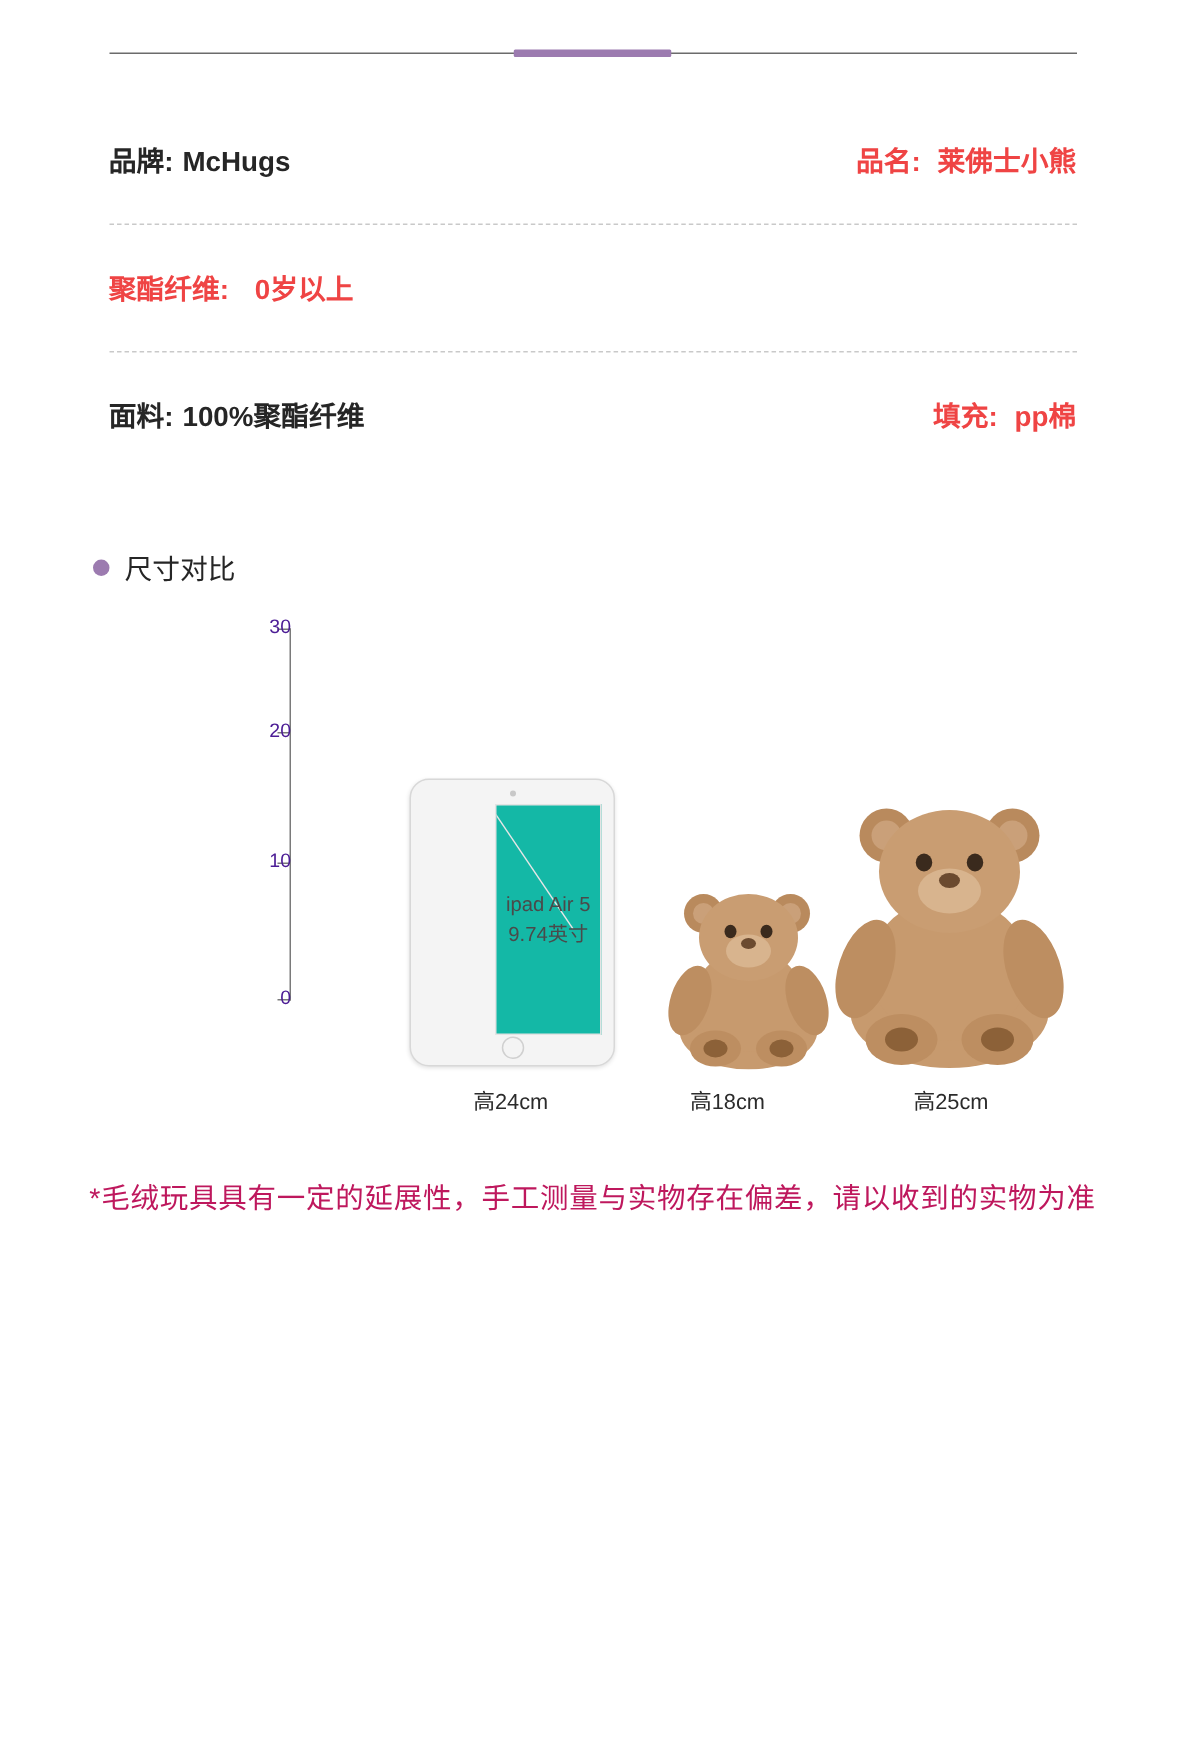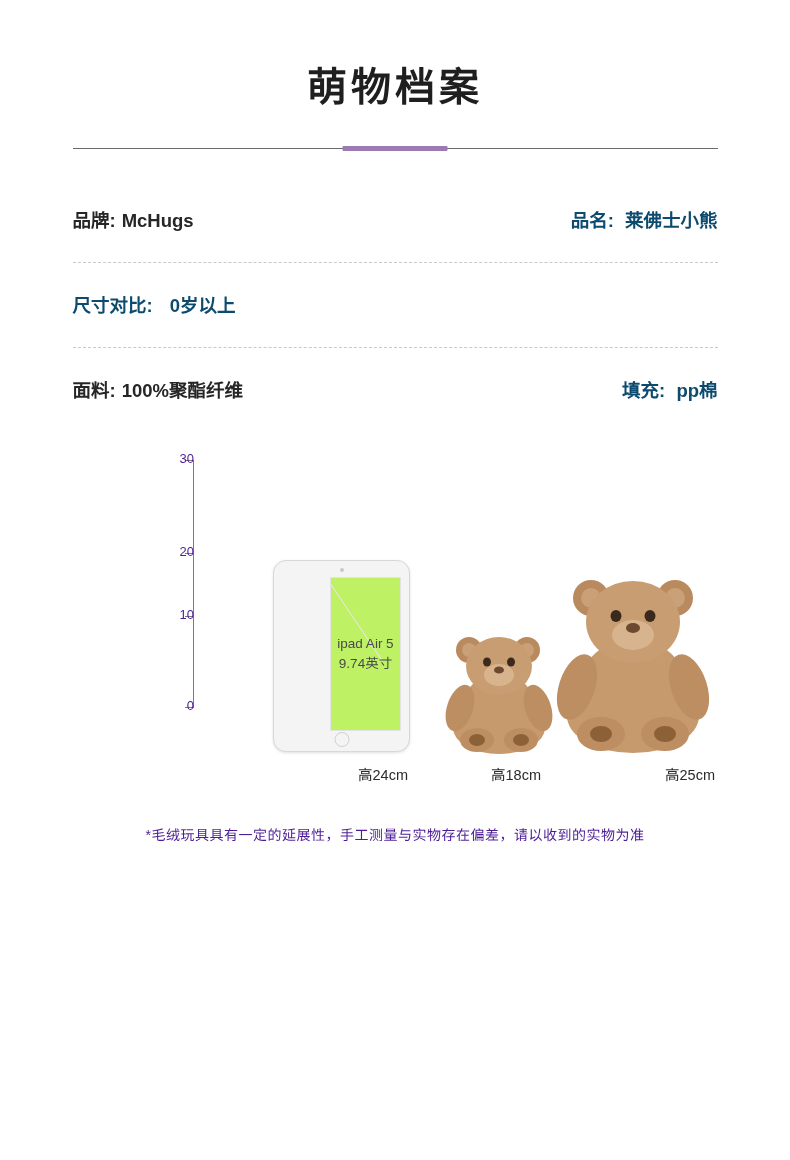--- a/index.html
+++ b/index.html
@@ -72,21 +72,21 @@
   .spec-row .left {
     display: flex;
     align-items: flex-start;
     font-size: 18.5px;
     line-height: 30px;
     color: #262626;
   }
   .spec-row .right {
     font-size: 18.5px;
     line-height: 30px;
-    color: #0c4a6e;
+    color: #ef4444;
     text-align: right;
     white-space: nowrap;
   }
   .spec-label {
     white-space: nowrap;
   }
   .spec-values {
     white-space: pre-line;
   }
   .divider {
@@ -163,21 +163,21 @@
     background: #f4f4f4;
     border: 1px solid #d8d8d8;
     box-shadow: 0 1px 3px rgba(0,0,0,0.12);
   }
   .ipad-screen {
     position: absolute;
     left: 8px;
     top: 16px;
     right: 8px;
     bottom: 20px;
-    background: #bef264;
+    background: #14b8a6;
     border: 1px solid #e3e3e3;
     overflow: hidden;
     margin-left: 48px;
   }
   .ipad-screen::before {
     content: "";
     position: absolute;
     left: -20%;
     top: -10%;
     width: 170%;
@@ -221,44 +221,43 @@
   
   .bear {
     position: absolute;
     bottom: 4px;
   }
   .bear.small { left: 398px; width: 112px; height: 132px; }
   .bear.large { left: 508px; width: 162px; height: 190px; }
 
   .caption {
     position: absolute;
-    text-align: right;
+    text-align: center;
     font-size: 14.5px;
     color: #2b2b2b;
     bottom: -26px;
   }
   .caption.ipad-cap { left: 228px; width: 135px; }
   .caption.small-cap { left: 384px; width: 112px; }
   .caption.large-cap { left: 508px; width: 162px; }
 
   
   .footnote {
     margin-top: 66px;
     text-align: center;
-    font-size: 14px;
-    color: #4c1d95;
+    font-size: 19px;
+    color: #be185d;
     letter-spacing: 0.5px;
   }
 </style>
 </head>
 <body>
 
 <div class="page">
 
-  <div class="title">萌物档案</div>
   <div class="title-rule-wrap">
     <div class="title-rule"></div>
     <div class="title-rule-accent"></div>
   </div>
 
   <div class="specs">
 
     <div class="spec-row">
       <div class="left">
         <span class="spec-label">品牌:</span>
@@ -267,50 +266,54 @@
       <div class="right">
         <span>品名:</span>
         <span style="margin-left:6px;">莱佛士小熊</span>
       </div>
     </div>
 
     <div class="divider"></div>
 
     <div class="spec-row">
       <div class="right">
-        <span>尺寸对比:</span>
+        <span>聚酯纤维:</span>
         <span style="margin-left:12px;">0岁以上</span>
       </div>
     </div>
 
     <div class="divider"></div>
 
     <div class="spec-row">
       <div class="left">
         <span class="spec-label">面料:</span>
         <span class="spec-values" style="margin-left:6px;">100%聚酯纤维</span>
       </div>
       <div class="right">
         <span>填充:</span>
         <span style="margin-left:6px;">pp棉</span>
       </div>
     </div>
 
   </div>
 
+  <div class="section-head">
+    <span class="bullet-dot"></span>
+    <span class="section-title">尺寸对比</span>
+  </div>
 
   <div class="chart">
 
     <div class="axis-line"></div>
 
     <div class="tick-wrap" style="top:2px;">
       <span class="tick" style="top:0;"></span>
       <span class="tick-label">30</span>
     </div>
-    <div class="tick-wrap" style="top:95px;">
+    <div class="tick-wrap" style="top:71px;">
       <span class="tick" style="top:0;"></span>
       <span class="tick-label">20</span>
     </div>
     <div class="tick-wrap" style="top:158px;">
       <span class="tick" style="top:0;"></span>
       <span class="tick-label">10</span>
     </div>
     <div class="tick-wrap" style="top:249px;">
       <span class="tick" style="top:0;"></span>
       <span class="tick-label">0</span>

